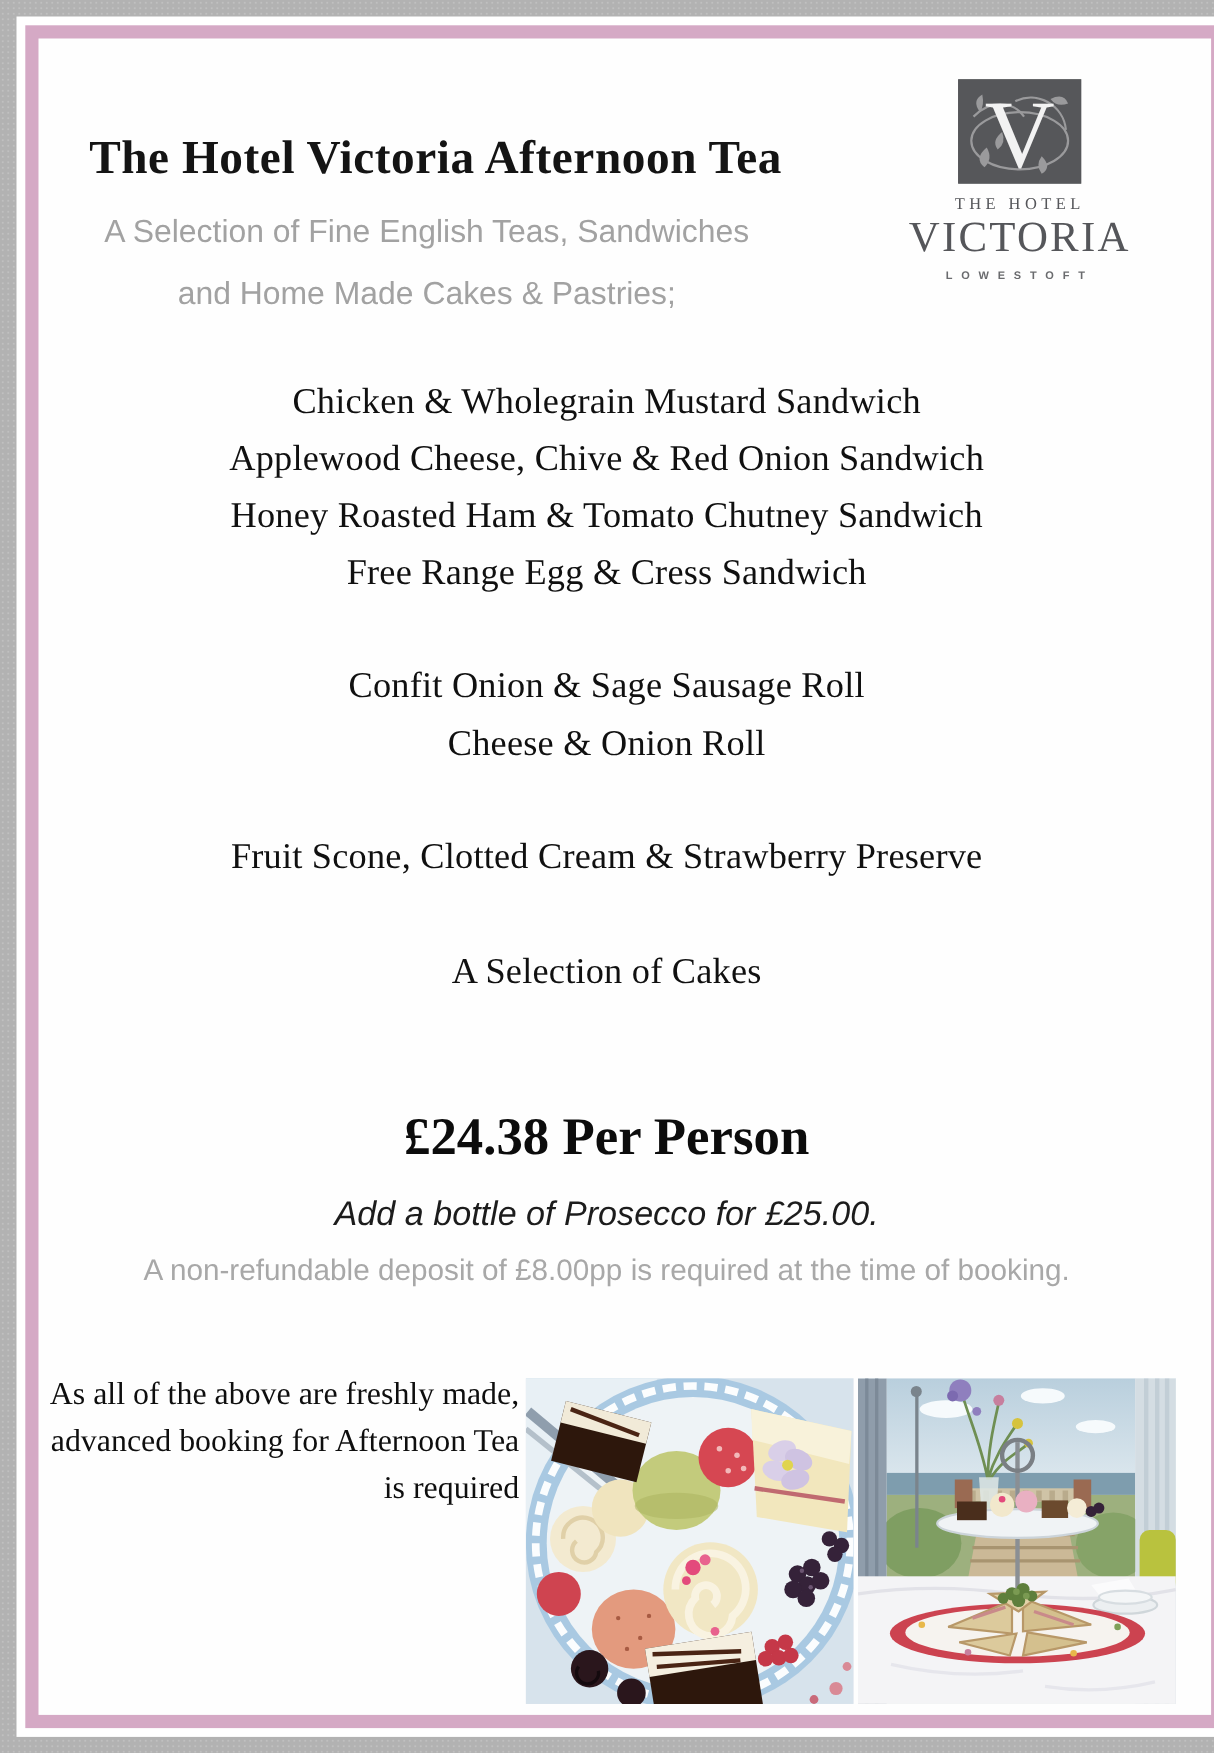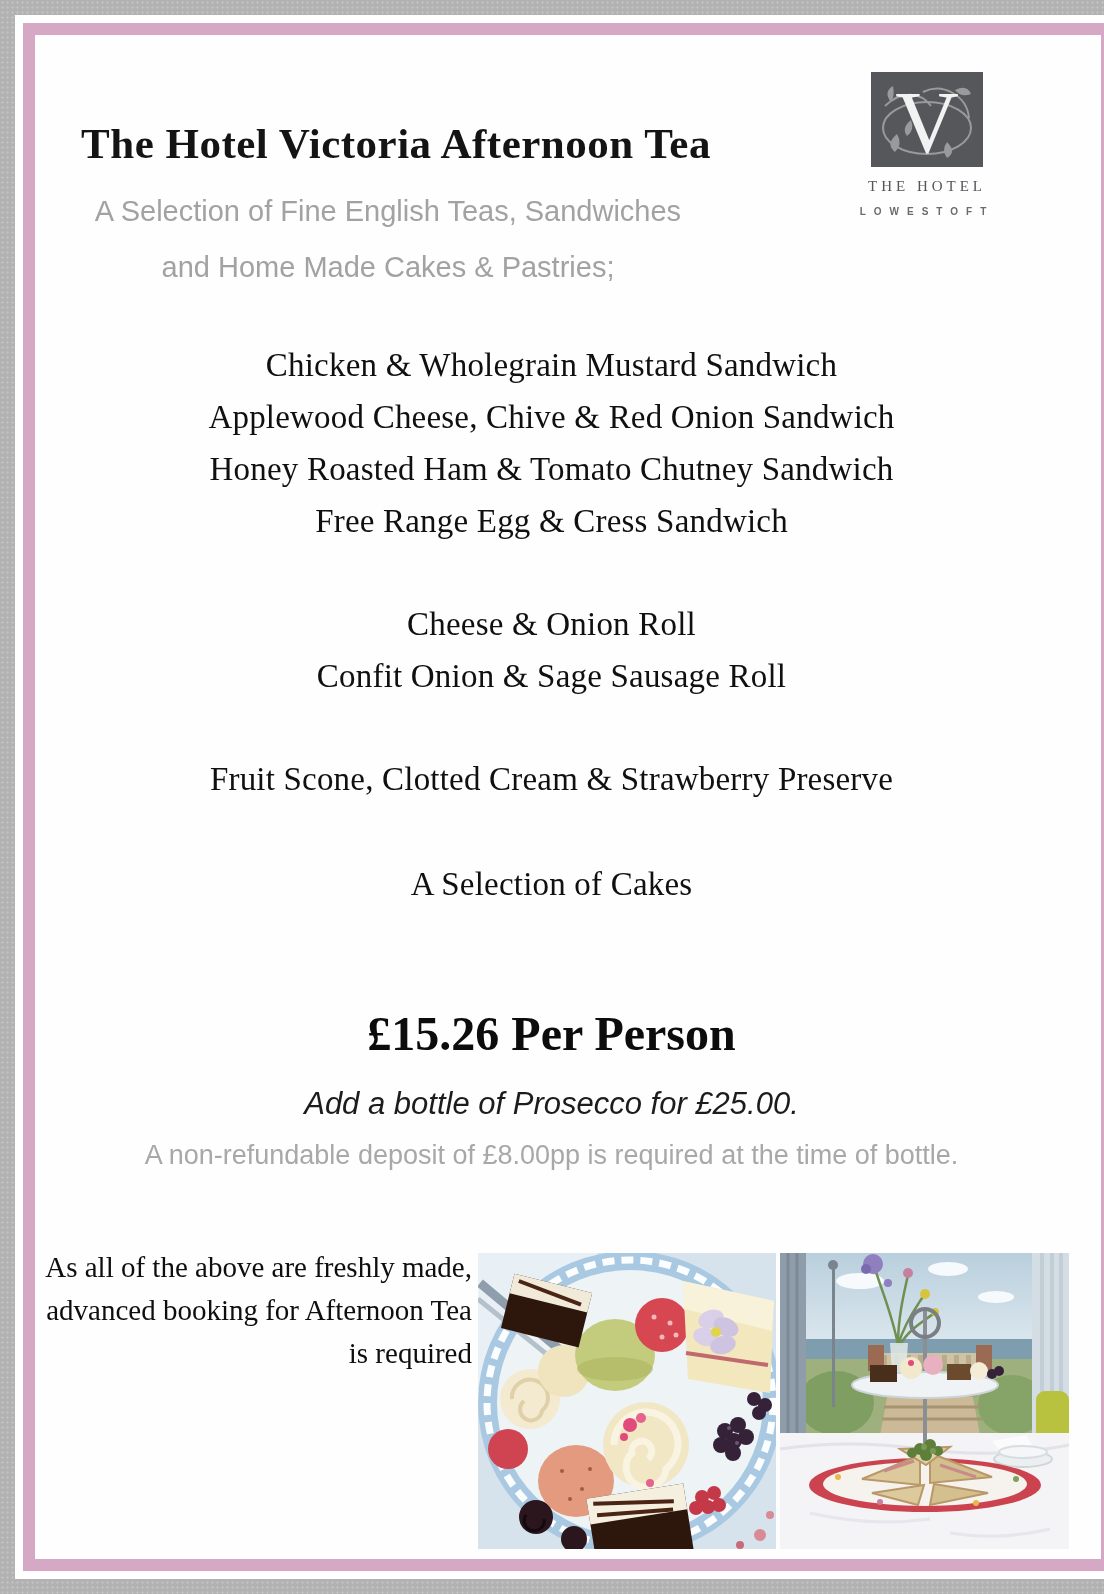--- a/index.html
+++ b/index.html
@@ -96,42 +96,43 @@
         <path d="M52,20 C72,10 96,24 98,46" fill="none" stroke="#9a9a9c" stroke-width="2"></path>
         <path d="M20,30 q-8,-10 2,-16 q2,10 -2,16 Z" fill="#9a9a9c"></path>
         <path d="M84,18 q12,-6 16,4 q-10,4 -16,-4 Z" fill="#9a9a9c"></path>
         <path d="M26,62 q-12,10 -2,18 q8,-8 2,-18 Z" fill="#9a9a9c"></path>
         <path d="M76,70 q10,10 0,16 q-6,-8 0,-16 Z" fill="#9a9a9c"></path>
         <path d="M40,48 q-10,8 -4,16 q8,-6 4,-16 Z" fill="#9a9a9c"></path>
         <text x="56" y="80" text-anchor="middle" font-family="Liberation Serif, serif" font-size="88" fill="#f2f2f2">V</text>
       </svg>
     </div>
     <div class="logo-hotel">THE HOTEL</div>
+    <div class="logo-name">VICTORIA</div>
     <div class="logo-loc">LOWESTOFT</div>
   </div>
 
   <div class="abs menu-group g-sandwiches">
     <div>Chicken &amp; Wholegrain Mustard Sandwich</div>
     <div>Applewood Cheese, Chive &amp; Red Onion Sandwich</div>
     <div>Honey Roasted Ham &amp; Tomato Chutney Sandwich</div>
     <div>Free Range Egg &amp; Cress Sandwich</div>
   </div>
 
   <div class="abs menu-group g-rolls">
+    <div>Confit Onion &amp; Sage Sausage Roll</div>
     <div>Cheese &amp; Onion Roll</div>
-    <div>Confit Onion &amp; Sage Sausage Roll</div>
   </div>
 
   <div class="abs menu-group g-scone">Fruit Scone, Clotted Cream &amp; Strawberry Preserve</div>
 
   <div class="abs menu-group g-cakes">A Selection of Cakes</div>
 
-  <div class="abs price">£15.26 Per Person</div>
+  <div class="abs price">£24.38 Per Person</div>
   <div class="abs prosecco">Add a bottle of Prosecco for £25.00.</div>
-  <div class="abs deposit">A non-refundable deposit of £8.00pp is required at the time of bottle.</div>
+  <div class="abs deposit">A non-refundable deposit of £8.00pp is required at the time of booking.</div>
 
   <div class="abs note1">As all of the above are freshly made, advanced booking for Afternoon Tea is required</div>
 
   <div class="abs photo photo-left">
     <svg viewBox="0 0 298 296" width="298" height="296">
       <rect width="298" height="296" fill="#d7e3ec"></rect>
       <polygon points="0,0 120,0 40,120 0,150" fill="#e8f0f5"></polygon>
       <circle cx="152" cy="150" r="152" fill="#a9c9e2"></circle>
       <circle cx="152" cy="150" r="143" fill="none" stroke="#fbfdfe" stroke-width="7" stroke-dasharray="12 7"></circle>
       <circle cx="152" cy="150" r="133" fill="#eef3f6"></circle>

